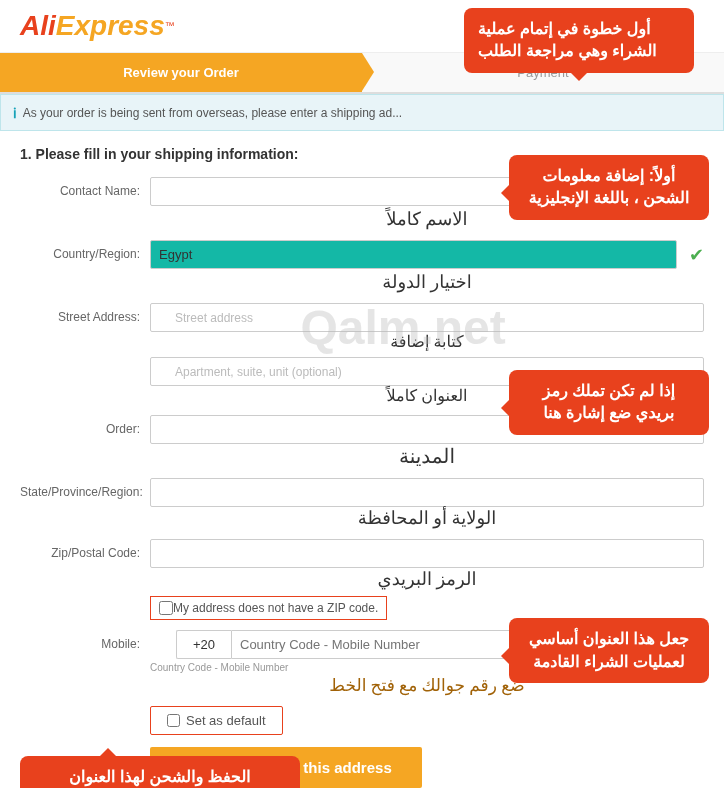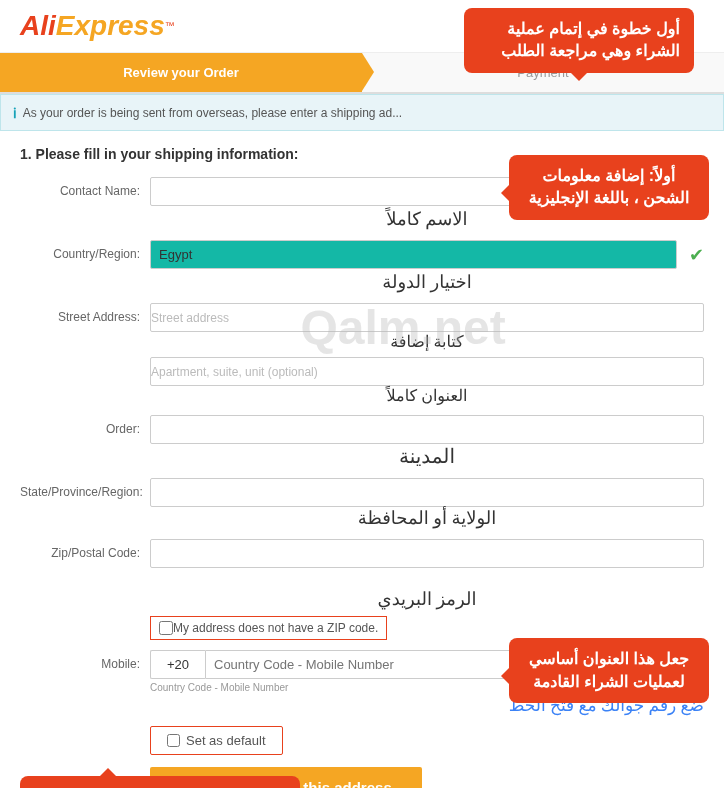--- a/index.html
+++ b/index.html
@@ -24,50 +24,50 @@
     .info-bar { background: #e8f4f8; border: 1px solid #bee5eb; padding: 8px 12px; font-size: 12px; color: #555; display: flex; align-items: center; gap: 6px; }
     .info-icon { color: #17a2b8; font-weight: bold; font-size: 14px; }
 
     
     .form-section { padding: 15px 20px 20px 20px; background: #fff; }
     .section-title { font-size: 14px; color: #333; margin-bottom: 15px; font-weight: bold; }
 
     .form-row { display: flex; align-items: flex-start; margin-bottom: 10px; }
     .form-label { width: 130px; font-size: 12px; color: #666; padding-top: 7px; text-align: right; padding-right: 10px; flex-shrink: 0; }
     .form-field { flex: 1; }
-    .form-input { width: 100%; border: 1px solid #ccc; padding: 6px 0; font-size: 13px; color: #333; border-radius: 2px; outline: none; }
+    .form-input { width: 100%; border: 1px solid #ccc; padding: 6px 24px; font-size: 13px; color: #333; border-radius: 2px; outline: none; }
     .form-input::placeholder { color: #bbb; font-size: 12px; }
 
     .select-wrapper { position: relative; display: flex; align-items: center; gap: 8px; }
     .form-select { width: 100%; border: 1px solid #ccc; padding: 6px 8px; font-size: 13px; color: #333; border-radius: 2px; background: #14b8a6; appearance: none; outline: none; cursor: pointer; }
     .check-green { color: #4CAF50; font-size: 18px; margin-left: 4px; }
 
     .address-sub { margin-top: 6px; }
 
     .no-zip-row { display: flex; align-items: center; gap: 6px; margin-top: 6px; }
     .no-zip-row input[type="checkbox"] { width: 14px; height: 14px; }
     .no-zip-label { font-size: 12px; color: #555; }
 
     .mobile-wrapper { display: flex; align-items: center; gap: 0; }
-    .mobile-code { border: 1px solid #ccc; padding: 6px 4px; font-size: 13px; background: #fff; border-right: none; border-radius: 2px 0 0 2px; color: #333; width: 55px; text-align: center; }
+    .mobile-code { border: 1px solid #ccc; padding: 6px 4px; font-size: 13px; background: #fff; border-right: none; border-radius: 2px 0 0 2px; color: #333; width: 55px; text-align: center; margin-left: 26px; }
     .mobile-input { flex: 1; border: 1px solid #ccc; padding: 6px 8px; font-size: 13px; color: #333; border-radius: 0 2px 2px 0; outline: none; }
     .mobile-sub { font-size: 10px; color: #999; margin-top: 3px; }
     .set-default-label { font-size: 13px; color: #555; }
 
     .default-wrapper { margin-left: 130px; margin-bottom: 12px; }
 
     .save-btn-wrapper { margin-left: 130px; margin-bottom: 20px; }
     .save-btn { background: #f5a623; border: none; padding: 12px 30px; font-size: 15px; color: #fff; cursor: pointer; border-radius: 2px; font-weight: bold; }
 
     
     .callout { position: absolute; background: #e8411d; color: #fff; border-radius: 8px; padding: 10px 14px; font-size: 16px; font-weight: bold; line-height: 1.4; z-index: 10; direction: rtl; font-family: 'Tahoma', Arial, sans-serif; }
     .callout::after { content: ''; position: absolute; border: 8px solid transparent; }
 
     
-    .callout-1 { top: 8px; right: 30px; width: 230px; text-align: right; }
+    .callout-1 { top: 8px; right: 30px; width: 230px; text-align: left; }
     .callout-1::after { border-top-color: #e8411d; top: 100%; left: 50%; transform: translateX(-50%); }
 
     .callout-2 { top: 155px; right: 15px; width: 200px; text-align: center; }
     .callout-2::after { border-right-color: #e8411d; top: 30px; left: -16px; }
 
     .callout-3 { top: 370px; right: 15px; width: 200px; text-align: center; }
     .callout-3::after { border-right-color: #e8411d; top: 30px; left: -16px; }
 
     .callout-4 { bottom: 145px; right: 15px; width: 200px; text-align: center; }
     .callout-4::after { border-right-color: #e8411d; top: 30px; left: -16px; }
@@ -156,53 +156,54 @@
       <div class="form-field">
         <input class="form-input" type="text" placeholder="" style="">
         <div style="font-size:18px;color:#333;text-align:center;direction:rtl;font-family:Tahoma;">الولاية أو المحافظة</div>
       </div>
     </div>
 
     <div class="form-row">
       <div class="form-label">Zip/Postal Code:</div>
       <div class="form-field">
         <input class="form-input" type="text" placeholder="" style="">
-        <div style="font-size:18px;color:#333;text-align:center;direction:rtl;font-family:Tahoma;margin-top:20px;">الرمز البريدي</div>
+        <div style="font-size:18px;color:#333;text-align:center;direction:rtl;font-family:Tahoma;">الرمز البريدي</div>
         <div class="no-zip-row" style="border:1px solid #e8411d;padding:4px 8px;margin-top:6px;display:inline-flex;align-items:center;gap:0;">
           <input type="checkbox" style="">
           <span class="no-zip-label">My address does not have a ZIP code.</span>
         </div>
       </div>
     </div>
 
     <div class="form-row">
       <div class="form-label">Mobile:</div>
       <div class="form-field">
         <div class="mobile-wrapper">
           <span class="mobile-code">+20</span>
           <input class="mobile-input" type="text" placeholder="Country Code - Mobile Number" style="">
         </div>
         <div class="mobile-sub">Country Code - Mobile Number</div>
-        <div style="font-size:17px;color:#3b82f6;text-align:right;direction:rtl;font-family:Tahoma;margin-top:2px;">ضع رقم جوالك مع فتح الخط</div>
+        <div style="font-size:17px;color:#a16207;text-align:center;direction:rtl;font-family:Tahoma;margin-top:2px;">ضع رقم جوالك مع فتح الخط</div>
       </div>
     </div>
 
     <div class="default-wrapper">
       <div style="border:1px solid #e8411d;padding:6px 16px;display:inline-flex;align-items:center;gap:6px;border-radius:2px;">
         <input type="checkbox" style="">
         <span class="set-default-label">Set as default</span>
       </div>
     </div>
 
     <div class="save-btn-wrapper">
       <button class="save-btn">Save and ship to this address</button>
     </div>
 
   </div>
 
   <div class="watermark">Qalm.net</div>
 
   <div class="callout callout-1">أول خطوة في إتمام عملية الشراء وهي مراجعة الطلب</div>
   <div class="callout callout-2">أولاً: إضافة معلومات الشحن ، باللغة الإنجليزية</div>
+  <div class="callout callout-3">إذا لم تكن تملك رمز بريدي ضع إشارة هنا</div>
   <div class="callout callout-4">جعل هذا العنوان أساسي لعمليات الشراء القادمة</div>
   <div class="callout callout-5">الحفظ والشحن لهذا العنوان</div>
 
 </div>
 
 </body></html>

